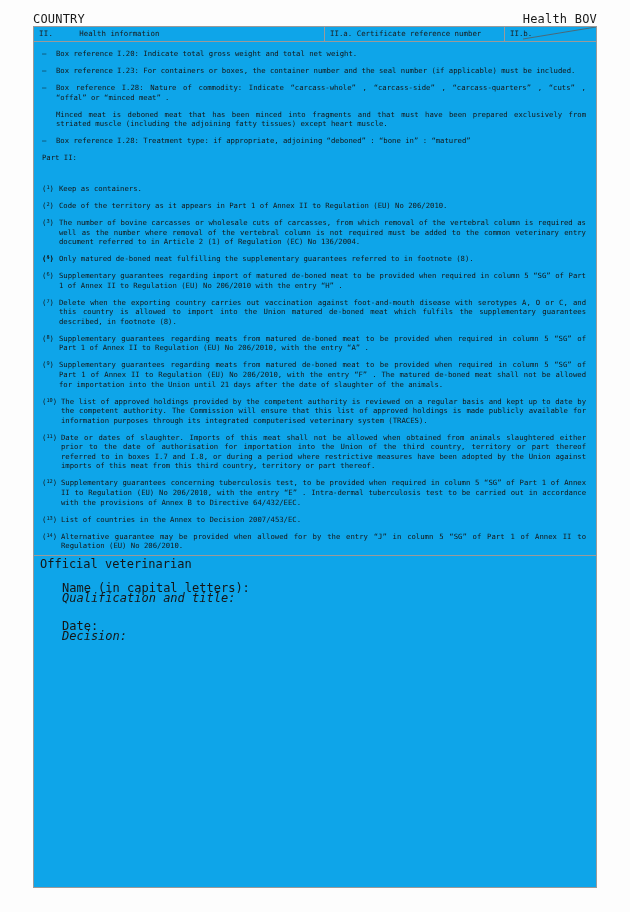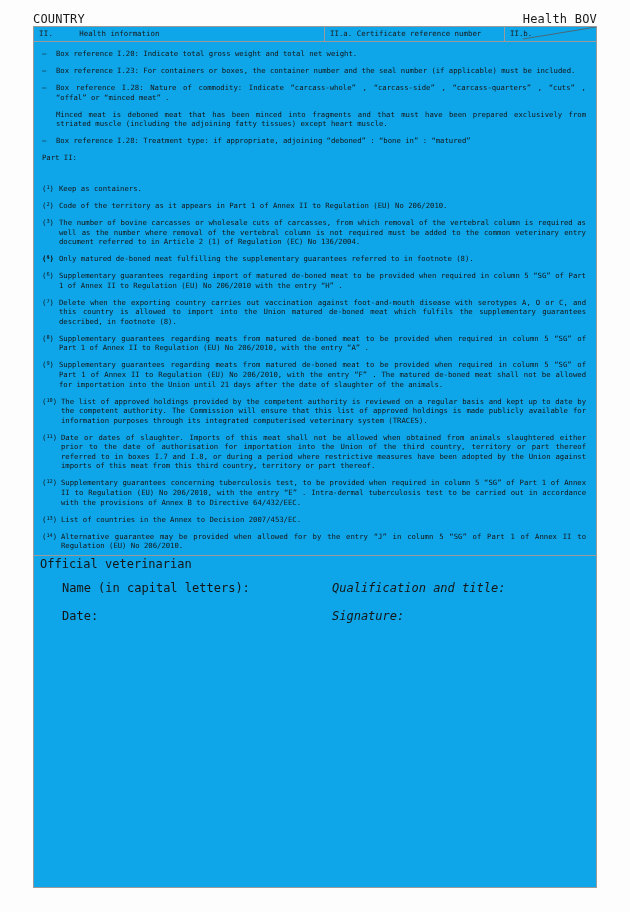--- a/index.html
+++ b/index.html
@@ -139,20 +139,21 @@
     padding: 3px 10px 0 6px;
     font-size: 12px;
     line-height: 10px;
     color: #151515;
   }
   .vet-title { margin-bottom: 14px; }
   .vet-row {
     display: flex;
     margin-bottom: 18px;
     padding-left: 22px;
+    flex-direction: column;
   }
   .vet-row .c1 { width: 270px; }
   .vet-row .c2 { width: 250px; font-style: italic; }
 </style>
 </head>
 <body>
 
 <div class="page">
 
   <div class="topline">
@@ -259,21 +260,21 @@
     <div class="vet">
       <div class="vet-title">Official veterinarian</div>
 
       <div class="vet-row">
         <div class="c1">Name (in capital letters):</div>
         <div class="c2">Qualification and title:</div>
       </div>
 
       <div class="vet-row">
         <div class="c1">Date:</div>
-        <div class="c2">Signature:</div>
+        <div class="c2">Decision:</div>
       </div>
 
       <div class="vet-row">
         <div class="c2"></div>
       </div>
     </div>
 
   </div>
 </div>
 

